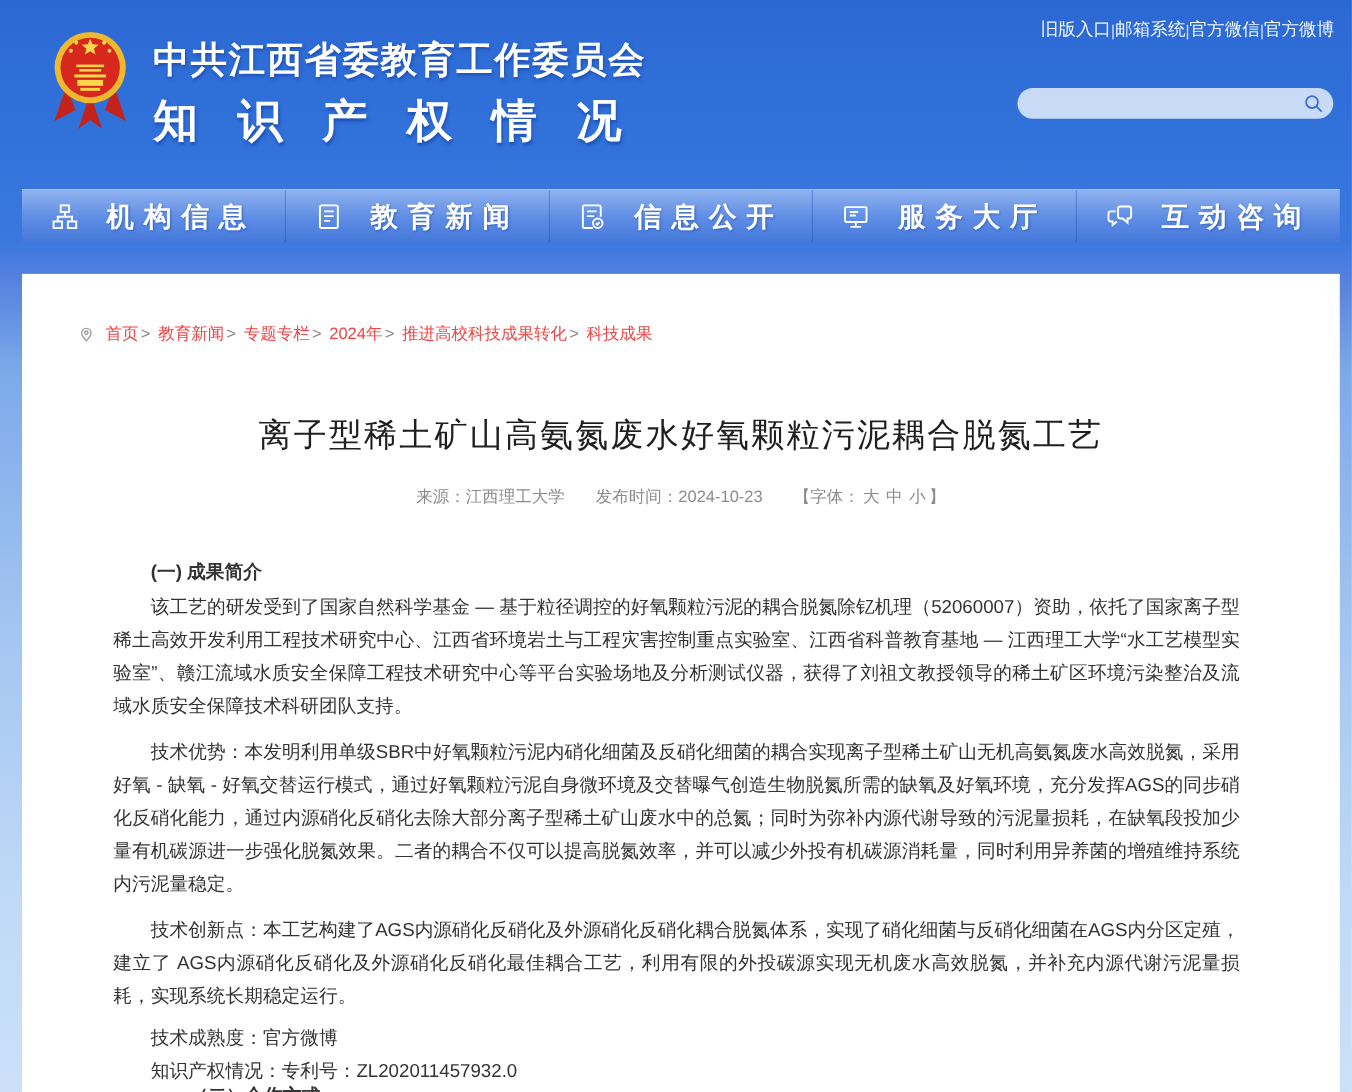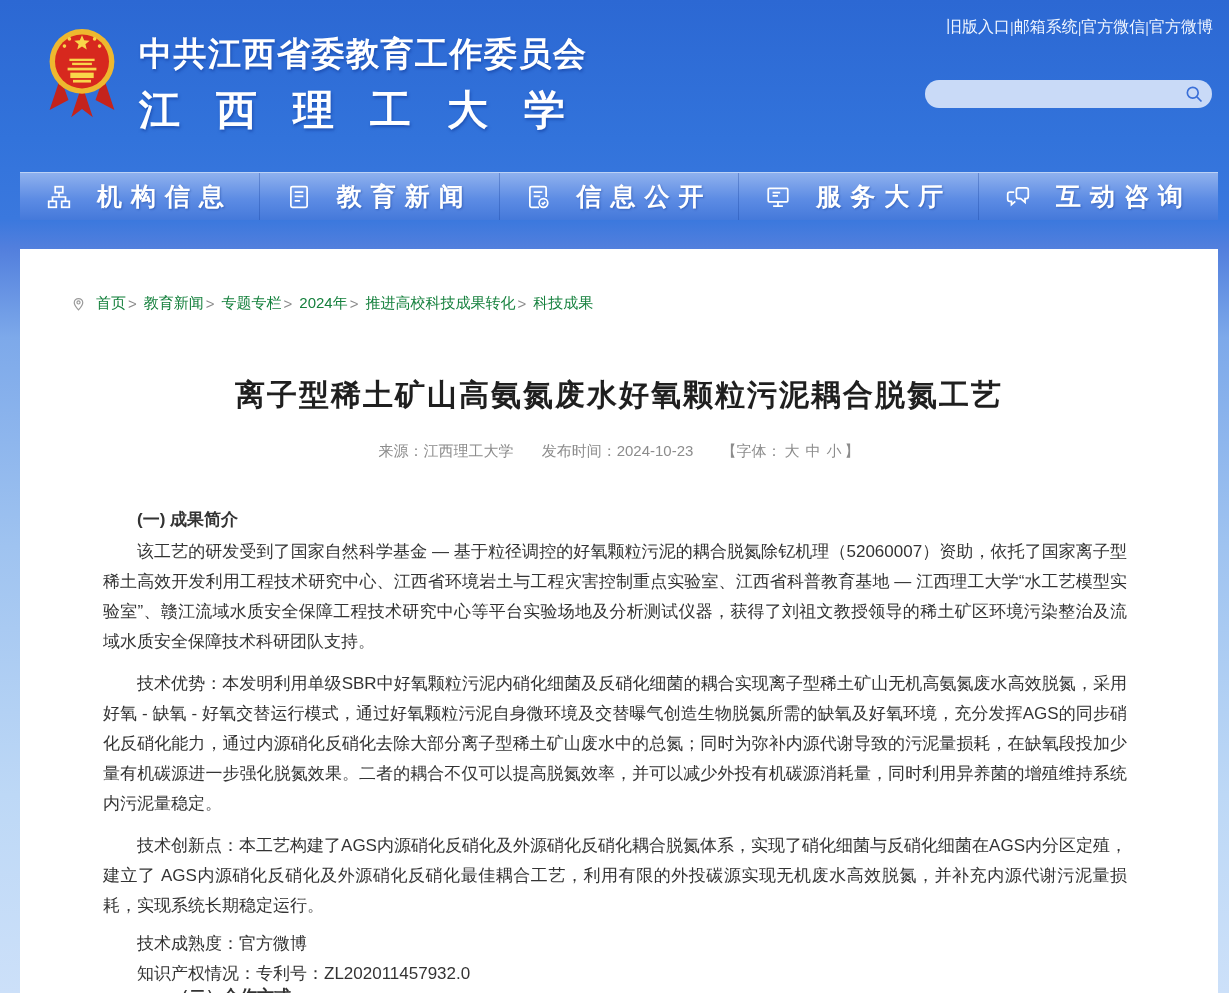--- a/index.html
+++ b/index.html
@@ -32,24 +32,24 @@
     color:#fff;font-weight:bold;font-size:25px;letter-spacing:9px;cursor:pointer;
     border-left:1px solid rgba(25,70,160,.35);
     text-shadow:1px 1px 2px rgba(20,60,150,.45);}
   .nav-item:first-child{border-left:none;}
   .nav-item svg{flex:none;}
   
   .card{position:absolute;top:249px;left:20px;width:1198px;height:744px;background:#ffffff;}
   .breadcrumb{position:absolute;top:45px;left:50px;display:flex;align-items:center;
     color:#8a8a8a;font-size:15px;}
   .breadcrumb .pin{margin-right:9px;display:flex;}
-  .breadcrumb a{color:#15803d;text-decoration:none;cursor:pointer;text-align:right;}
+  .breadcrumb a{color:#ef4444;text-decoration:none;cursor:pointer;text-align:right;}
   .breadcrumb .csep{margin:0 7px 0 2px;}
   .article-title{position:absolute;top:126px;left:0;width:100%;text-align:center;
-    font-size:30px;font-weight:bold;color:#1f1f1f;letter-spacing:2px;}
+    font-size:30px;font-weight:normal;color:#1f1f1f;letter-spacing:2px;}
   .article-meta{position:absolute;top:193px;left:0;width:100%;text-align:center;
     font-size:15px;color:#8c8c8c;}
   .article-meta .mpart{margin:0 12px;}
   .article-meta .fsz{margin:0 3px;cursor:pointer;}
   .article-body{position:absolute;top:256px;left:83px;width:1024px;
     font-size:17px;line-height:30px;color:#333;text-align:justify;}
   .article-body p{margin:0 0 12px;text-indent:2em;}
   .sec-heading{font-weight:bold;margin:0 0 2px !important;}
   .article-body p.mb8{margin:0 0 8px;}
   .article-body p.tight{margin:0;}
@@ -87,21 +87,21 @@
         <rect x="26" y="35" width="28" height="2.6"></rect>
         <rect x="29" y="39.5" width="22" height="2.6"></rect>
         <rect x="24" y="45" width="32" height="3"></rect>
         <rect x="27" y="50.5" width="26" height="6"></rect>
         <rect x="30" y="58.5" width="20" height="3"></rect>
       </g>
     </svg>
   </div>
   <div class="org">
     <div class="org1">中共江西省委教育工作委员会</div>
-    <div class="org2">江西理工大学</div>
+    <div class="org2">知识产权情况</div>
   </div>
   <div class="search">
     <input value="" placeholder="" style="">
     <span class="mag">
       <svg viewBox="0 0 24 24" width="20" height="20">
           <g fill="none" stroke="#3a6fd8" stroke-width="2">
             <circle cx="10.5" cy="10.5" r="6.5"></circle>
             <path d="M15.5 15.5L21 21"></path>
           </g>
         </svg>

